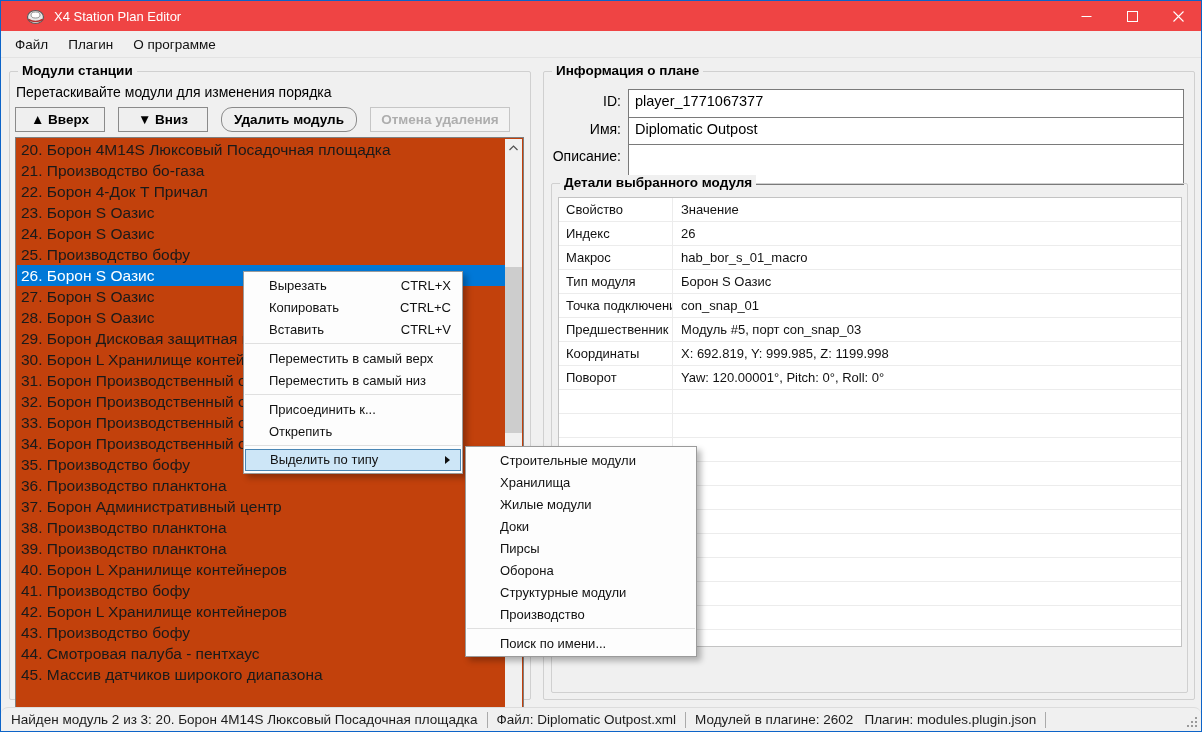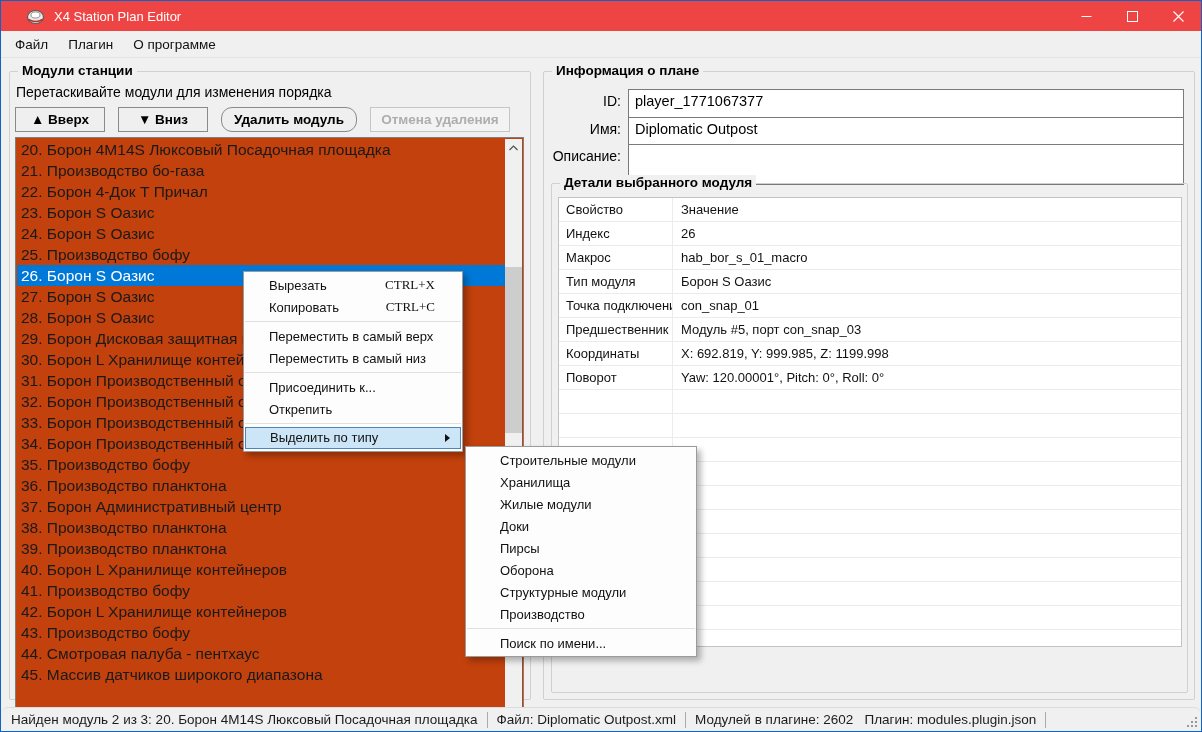--- a/index.html
+++ b/index.html
@@ -39,21 +39,21 @@
   .detable { position:absolute; left:557px; top:196px; width:624px; height:450px; background:#fff; border:1px solid #c3c3c3; overflow:hidden; }
   .dt-row { display:flex; height:24px; line-height:23px; border-bottom:1px solid #ececec; font-size:13px; color:#111; }
   .dt-c1 { width:114px; padding-left:7px; border-right:1px solid #ececec; white-space:nowrap; overflow:hidden; }
   .dt-c2 { flex:1; padding-left:8px; white-space:nowrap; overflow:hidden; }
   
   .cmenu { position:absolute; background:#fdfdfd; border:1px solid #9b9b9b; box-shadow:4px 4px 6px rgba(0,0,0,0.28); padding:2px 0; z-index:10; }
   #context-menu { left:242px; top:270px; width:220px; }
   #type-submenu { left:464px; top:445px; width:232px; z-index:11; }
   .cm-item { height:22px; display:flex; align-items:center; padding:0 10px 0 25px; font-size:13px; color:#111; white-space:nowrap; }
   #type-submenu .cm-item { padding-left:34px; }
-  .cm-shortcut { margin-left:auto; margin-right:17px;font-family:Liberation Serif, serif; }
+  .cm-shortcut { margin-left:auto; margin-right:1px; }
   .cm-sep { height:1px; background:#e0e0e0; margin:3px 1px; }
   .cm-item.hl { background:#cde6f7; border:1px solid #4a87b5; margin:0 1px; padding-left:24px; height:22px; line-height:20px; }
   .cm-arrow { margin-left:auto; width:0; height:0; border-left:5px solid #111; border-top:4px solid transparent; border-bottom:4px solid transparent; }
   
   .statusbar { position:absolute; left:0; right:0; bottom:0; height:24px; background:#f0f0f0; border-top:1px solid #dcdcdc; display:flex; align-items:center; padding-left:10px; font-size:13.5px; color:#1c1c1c;border-radius:7px; }
   .status-seg { white-space:pre; }
   .status-sep { width:1px; height:16px; background:#aaa; margin:0 9px; flex:0 0 auto; }
   .grip { position:absolute; right:3px; bottom:3px; }
 </style>
 </head>
@@ -250,20 +250,24 @@
 
   <div class="cmenu" id="context-menu">
       <div class="cm-item">
         <span>Вырезать</span>
         <span class="cm-shortcut">CTRL+X</span>
       </div>
       <div class="cm-item">
         <span>Копировать</span>
         <span class="cm-shortcut">CTRL+C</span>
       </div>
+      <div class="cm-item">
+        <span>Вставить</span>
+        <span class="cm-shortcut">CTRL+V</span>
+      </div>
       <div class="cm-sep"></div>
       <div class="cm-item">
         <span>Переместить в самый верх</span>
       </div>
       <div class="cm-item">
         <span>Переместить в самый низ</span>
       </div>
       <div class="cm-sep"></div>
       <div class="cm-item">
         <span>Присоединить к...</span>

